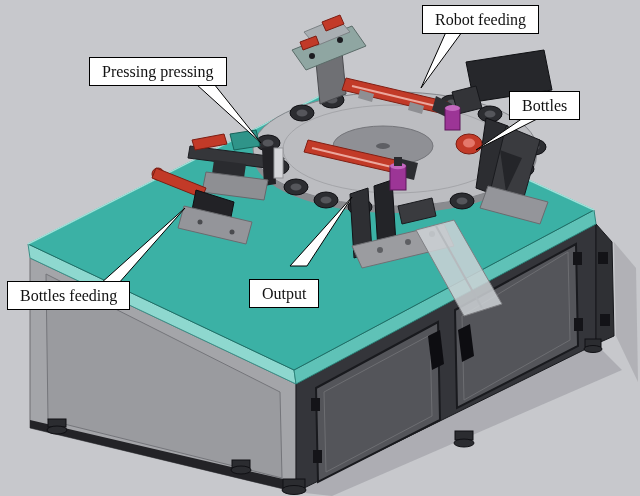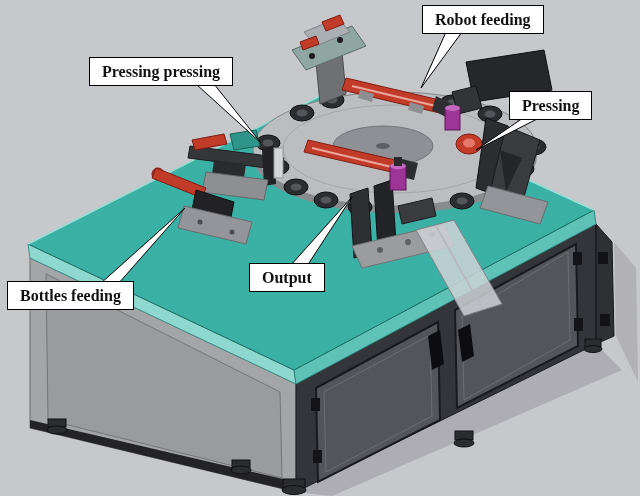--- a/index.html
+++ b/index.html
@@ -2,37 +2,37 @@
 <html style="--background: #c7c8cc; --table-top: #3bb1a5; --table-edge-light: #8ed8cf; --table-edge-dark: #5fc2b7; --cabinet-front: #34353a; --cabinet-door: #54555a; --side-panel: #a4a5a9; --disc: #bcbdc1; --accent-red: #c23a28; --accent-magenta: #9c3596; --callout-bg: #ffffff; --callout-border: #000000;"><head>
 <meta charset="utf-8">
 <style>
   * { margin:0; padding:0; box-sizing:border-box; }
   html,body { width:640px; height:496px; }
   body {
     background: var(--background, #c7c8cc);
     font-family: "Liberation Serif", serif;
     overflow: hidden;
   }
-  .stage { position:relative; width:640px; height:364px;font-weight:bold; }
+  .stage { position:relative; width:640px; height:364px; }
   .stage svg { position:absolute; left:0; top:0; }
   .callout {
     position:absolute;
     background: var(--callout-bg, #ffffff);
     border: 1px solid var(--callout-border, #000000);
     padding: 4px 12px;
     font-size: 16px;
     line-height: 1.2;
     color: #111111;
     white-space: nowrap;
   }
   #callout-robot-feeding   { left:422px; top:5px;   }
   #callout-bottles-pressing{ left:89px;  top:57px;  }
   #callout-pressing        { left:509px; top:91px;  }
   #callout-bottles-feeding { left:7px;   top:281px;text-align:center; }
-  #callout-output          { left:249px; top:263px;text-align:right; }
+  #callout-output          { left:249px; top:279px;text-align:right; }
 </style>
 </head>
 <body>
 
 <div class="stage">
 
   <svg width="640" height="496" viewBox="0 0 640 496">
 
     <g>
       <polygon points="296,492 596,344 622,370 332,496" fill="rgba(40,40,48,0.16)"></polygon>
@@ -204,16 +204,16 @@
       <polygon points="446,32 462,32 421,88"></polygon>
       <polygon points="196,84 214,84 261,143"></polygon>
       <polygon points="523,118 539,118 476,150"></polygon>
       <polygon points="100,284 118,284 185,208"></polygon>
       <polygon points="290,266 307,266 352,197"></polygon>
     </g>
   </svg>
 
   <div class="callout" id="callout-robot-feeding">Robot feeding</div>
   <div class="callout" id="callout-bottles-pressing">Pressing pressing</div>
-  <div class="callout" id="callout-pressing">Pressing</div>
+  <div class="callout" id="callout-pressing">Bottles</div>
   <div class="callout" id="callout-bottles-feeding">Bottles feeding</div>
   <div class="callout" id="callout-output">Output</div>
 </div>
 
 </body></html>

